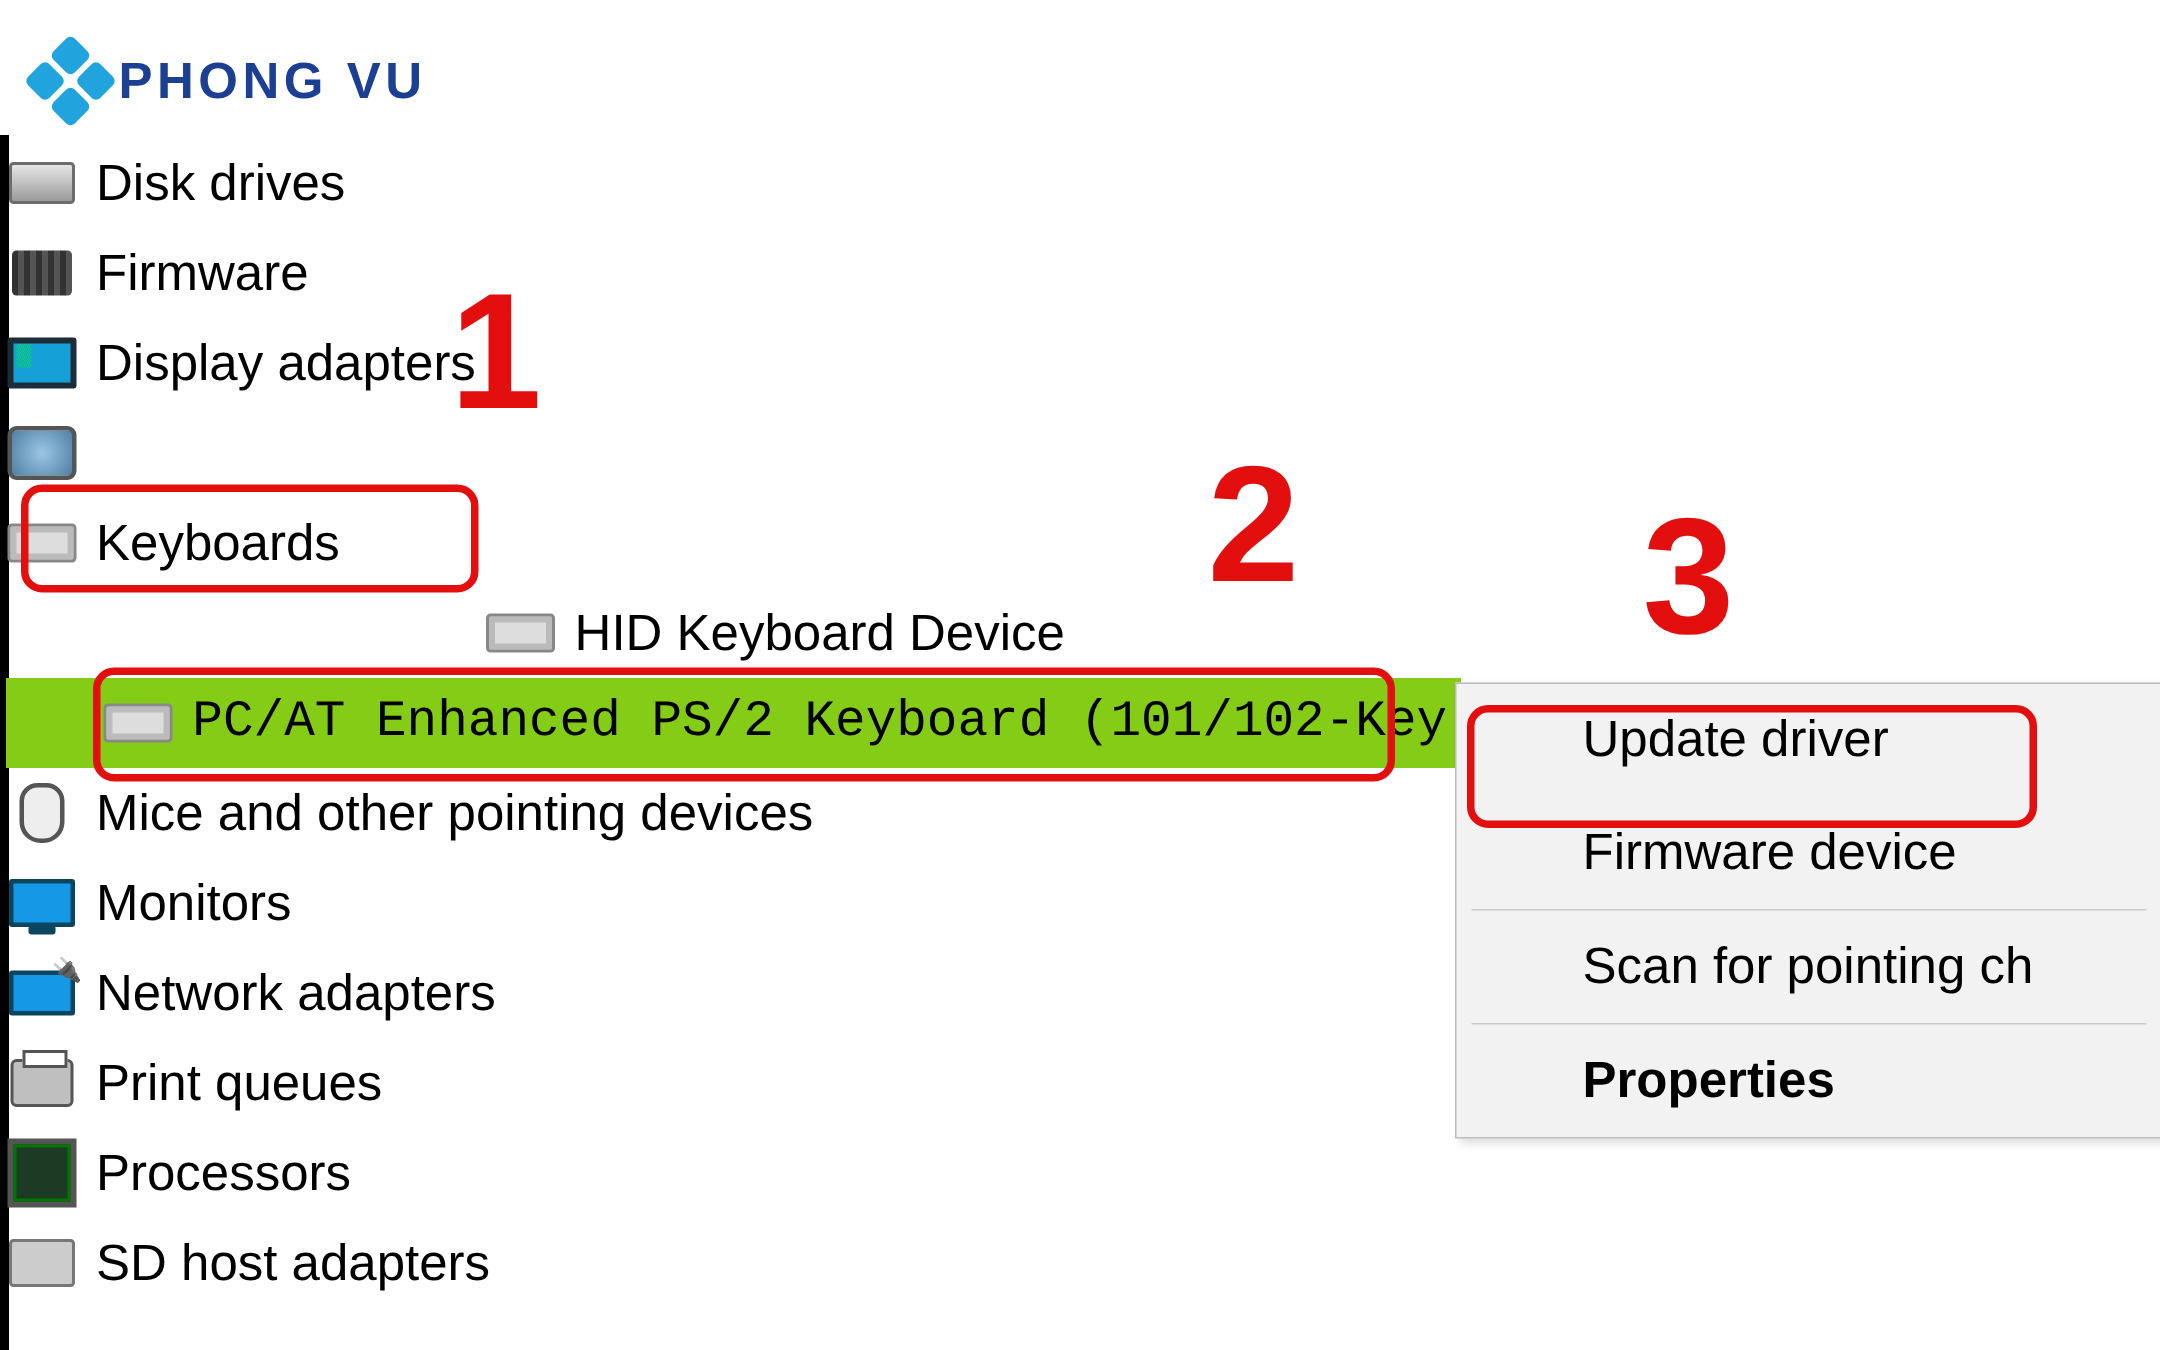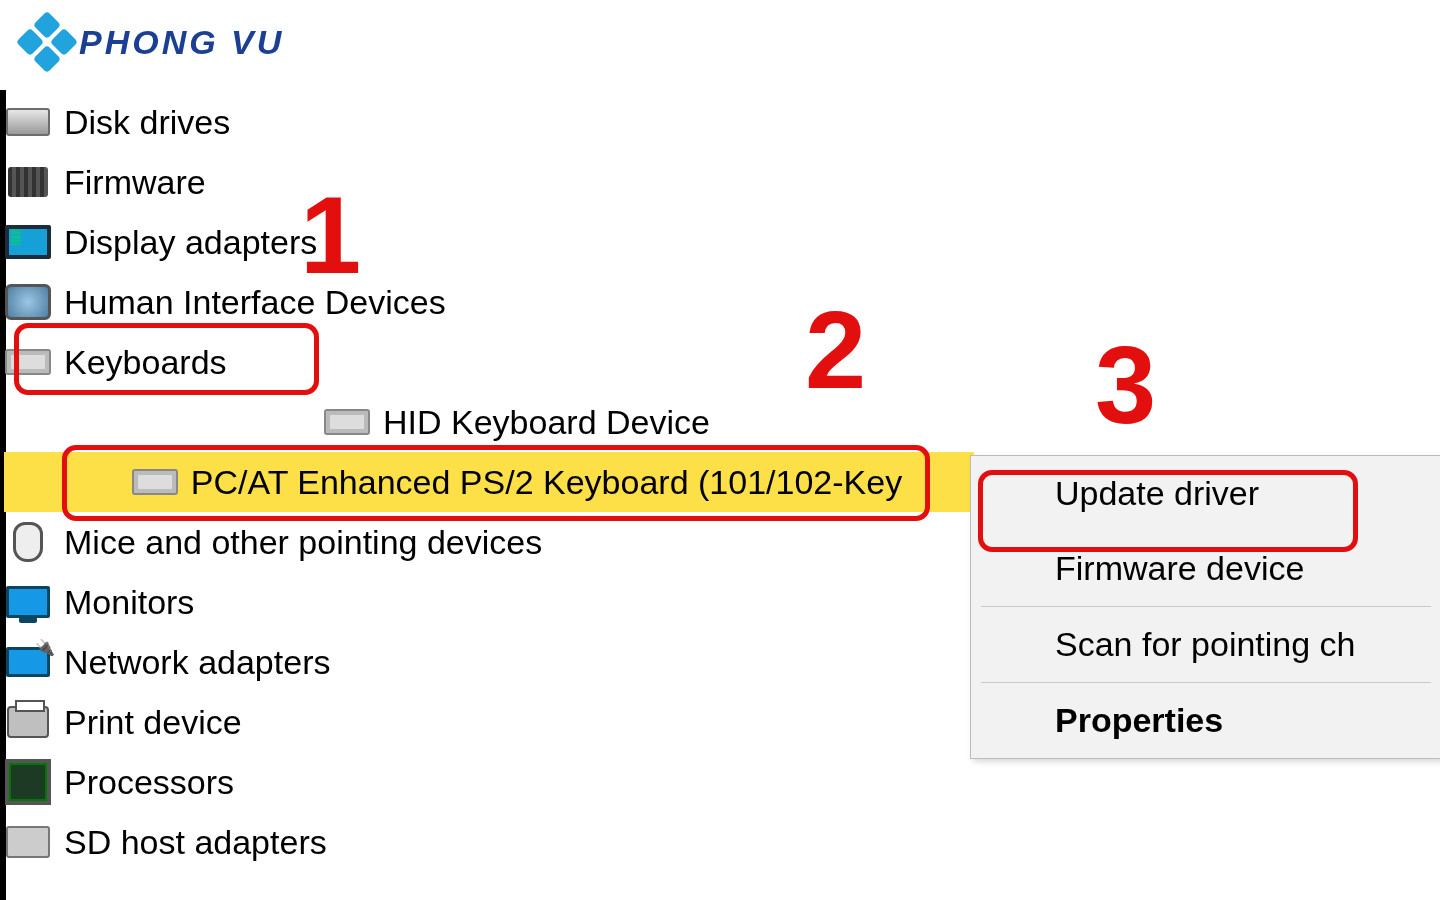--- a/index.html
+++ b/index.html
@@ -8,26 +8,25 @@
     width: 1440px;
     height: 900px;
     background: #fff;
     font-family: "Segoe UI", Tahoma, sans-serif;
     overflow: hidden;
     position: relative;
   }
   
   .logo {
     position: absolute;
-    top: 20px;
+    top: 32px;
     left: 25px;
     display: flex;
     align-items: center;
     gap: 10px;
-    font-style: italic;
   }
   .logo-dots {
     width: 44px;
     height: 44px;
     display: grid;
     grid-template-columns: 1fr 1fr;
     grid-template-rows: 1fr 1fr;
     gap: 4px;
     transform: rotate(45deg);
   }
@@ -71,22 +70,23 @@
   .node .icon {
     width: 48px;
     height: 38px;
     margin-right: 12px;
     display: flex;
     align-items: center;
     justify-content: center;
     filter: blur(.4px);
   }
   .node.selected {
-    background: #fde047;
+    background: #84cc16;
     width: 915px;
+    font-family: Liberation Mono, monospace;
   }
   
   .ic-disk   { background: linear-gradient(#e6e6e6,#9a9a9a); border:2px solid #6d6d6d; border-radius:3px; width:40px; height:24px; position:relative;}
   .ic-disp   { background:#15a0d8; border:4px solid #1d2c39; width:38px; height:26px; border-radius:2px; position:relative;}
   .ic-disp::after{content:"▒";position:absolute;color:#0f0;font-size:14px;left:2px;top:0;}
   .ic-firm   { background:repeating-linear-gradient(90deg,#333 0 4px,#555 4px 8px); width:40px;height:30px;border-radius:3px;}
   .ic-hid    { width:40px;height:30px;border:3px solid #555;border-radius:6px;background:radial-gradient(circle,#9cc6e4,#4f7fa3);} 
   .ic-kb     { background:#ddd;border:2px solid #888;width:42px;height:22px;border-radius:3px;box-shadow:inset 0 0 0 4px #bbb;}
   .ic-mouse  { width:24px;height:34px;border:3px solid #555;border-radius:12px 12px 14px 14px;background:#eee;}
   .ic-mon    { background:#1598e5;border:3px solid #0b4560;width:38px;height:26px;border-radius:2px;}
@@ -175,21 +175,20 @@
     <span class="icon">
         <span class="ic-disp"></span>
       </span>
     <span>Display adapters</span>
   </div>
 
   <div class="node">
     <span class="icon">
         <span class="ic-hid"></span>
       </span>
-    <span>Human Interface Devices</span>
   </div>
 
   <div class="node">
     <span class="icon">
         <span class="ic-kb"></span>
       </span>
     <span>Keyboards</span>
   </div>
 
   <div class="node child">
@@ -224,21 +223,21 @@
     <span class="icon">
         <span class="ic-net"></span>
       </span>
     <span>Network adapters</span>
   </div>
 
   <div class="node">
     <span class="icon">
         <span class="ic-print"></span>
       </span>
-    <span>Print device</span>
+    <span>Print queues</span>
   </div>
 
   <div class="node">
     <span class="icon">
         <span class="ic-cpu"></span>
       </span>
     <span>Processors</span>
   </div>
 
   <div class="node">

